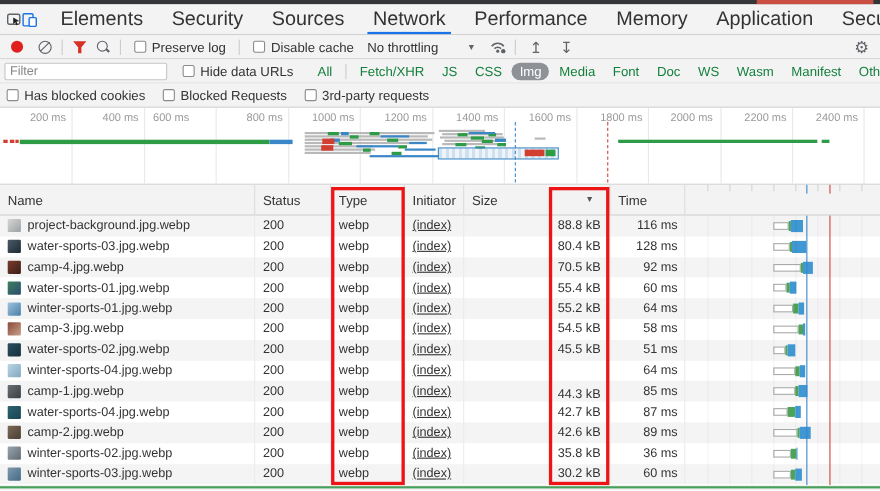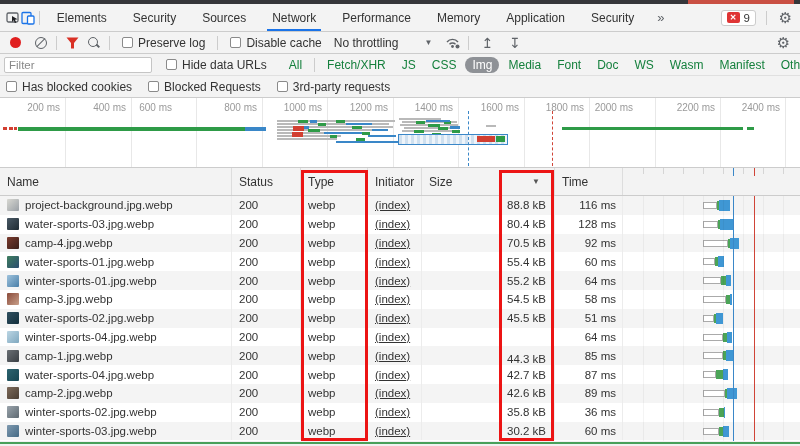--- a/index.html
+++ b/index.html
@@ -13,21 +13,21 @@
 
   
   #top-strip { top:0; left:0; width:800px; height:4px; background:#35363a; }
   #top-strip .red-seg { position:absolute; left:688px; top:0; width:106px; height:4px; background:#c94f43; }
 
   
   #tab-bar { top:4px; left:0; width:800px; height:28px; background:#f3f3f3;
              border-bottom:1px solid #ccc; display:flex; align-items:stretch; }
   .tb-iconbtn { width:26px; display:flex; align-items:center; justify-content:center; cursor:pointer; }
   .vsep { width:1px; height:14px; background:#ccc; align-self:center; margin:0 4px; }
-  .tab { display:flex; align-items:center; padding:0 13px; font-size:12px; color:#333;
+  .tab { display:flex; align-items:center; padding:0 13px; font-size:18px; color:#333;
          cursor:pointer; position:relative; }
   .tab.active { color:#333; }
   .tab.active::after { content:""; position:absolute; left:8px; right:8px; bottom:0;
          height:2px; background:#1a73e8; }
   .more-tabs { display:flex; align-items:center; padding:0 10px; font-size:13px; color:#5f6368; cursor:pointer; }
   #err-badge { display:flex; align-items:center; gap:4px; border:1px solid #ccc; border-radius:3px;
          background:#fff; padding:1px 5px; margin-left:46px; align-self:center; cursor:pointer; }
   #err-badge .err-ic { width:13px; height:11px; background:#df3434; border-radius:2px; color:#fff;
          font-size:8px; line-height:11px; text-align:center; font-weight:bold; }
   #err-badge .err-n { font-size:11.5px; color:#333; }
@@ -242,21 +242,21 @@
     <div class="ov-tick" style="right: 478px;">1000 ms</div>
     <div class="ov-grid" style="left: 393px;"></div>
     <div class="ov-tick" style="right: 412px;">1200 ms</div>
     <div class="ov-grid" style="left: 458px;"></div>
     <div class="ov-tick" style="right: 347px;">1400 ms</div>
     <div class="ov-grid" style="left: 524px;"></div>
     <div class="ov-tick" style="right: 281px;">1600 ms</div>
     <div class="ov-grid" style="left: 589px;"></div>
     <div class="ov-tick" style="right: 216px;">1800 ms</div>
     <div class="ov-grid" style="left: 655px;"></div>
-    <div class="ov-tick" style="right: 167px; text-align: right;">2000 ms</div>
+    <div class="ov-tick" style="right: 152px; text-align: right;">2000 ms</div>
     <div class="ov-grid" style="left: 720px;"></div>
     <div class="ov-tick" style="right: 85px;">2200 ms</div>
     <div class="ov-grid" style="left: 785px;"></div>
     <div class="ov-tick" style="right: 20px;">2400 ms</div>
     <div class="ov-bar" style="left: 3px; top: 29px; width: 4px; height: 3px; background: rgb(210, 63, 49);"></div>
     <div class="ov-bar" style="left: 9px; top: 29px; width: 4px; height: 3px; background: rgb(210, 63, 49);"></div>
     <div class="ov-bar" style="left: 14px; top: 29px; width: 3px; height: 3px; background: rgb(210, 63, 49);"></div>
     <div class="ov-bar" style="left: 18px; top: 29px; width: 227px; height: 4px; background: rgb(46, 155, 71);"></div>
     <div class="ov-bar" style="left: 245px; top: 29px; width: 21px; height: 4px; background: rgb(58, 135, 200);"></div>
     <div class="ov-bar" style="left: 277px; top: 22px; width: 118px; height: 2px; background: rgb(185, 185, 185);"></div>

